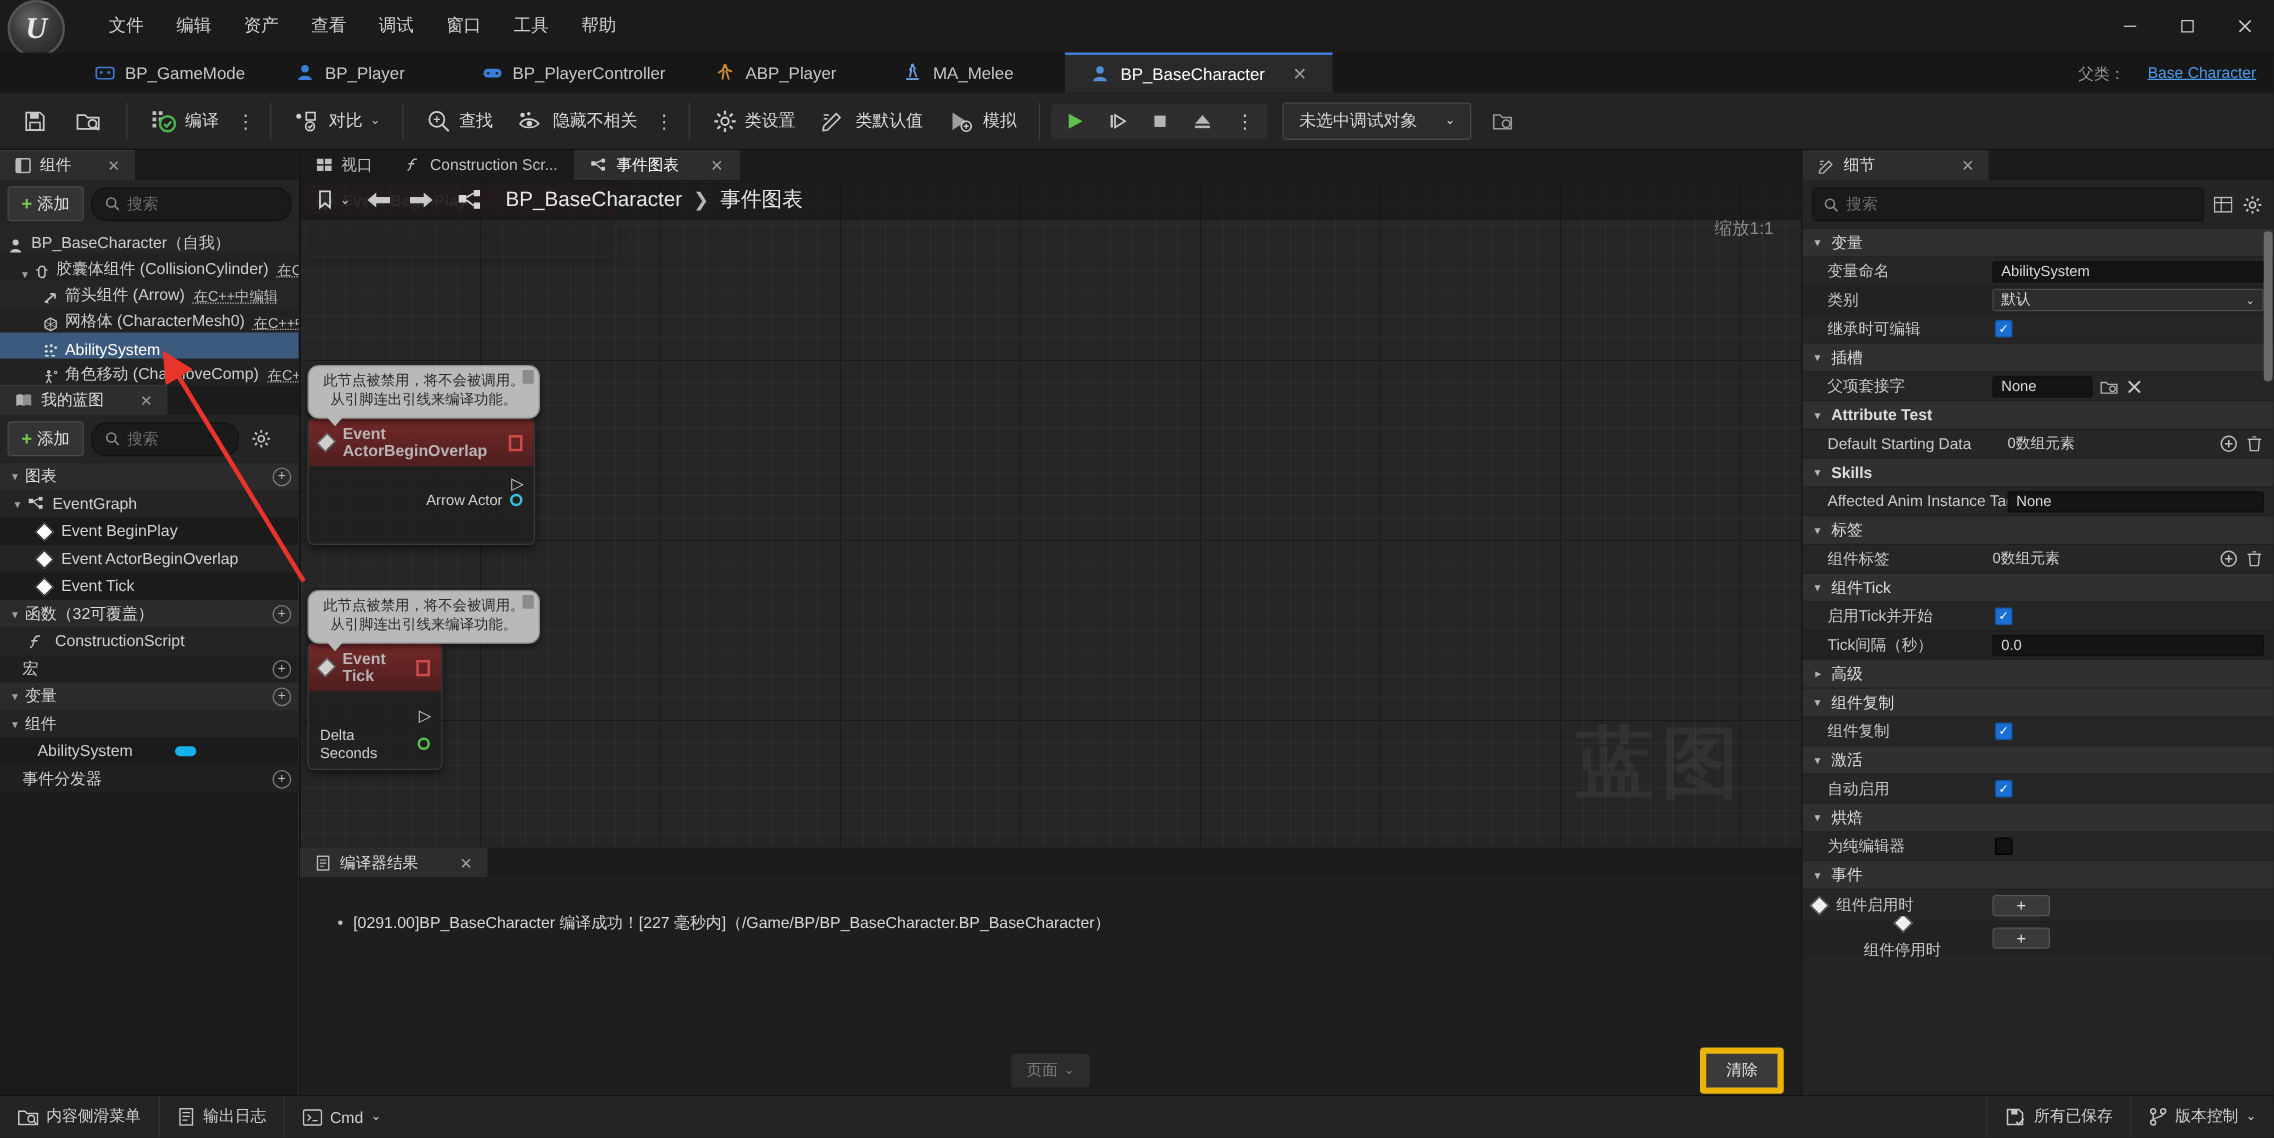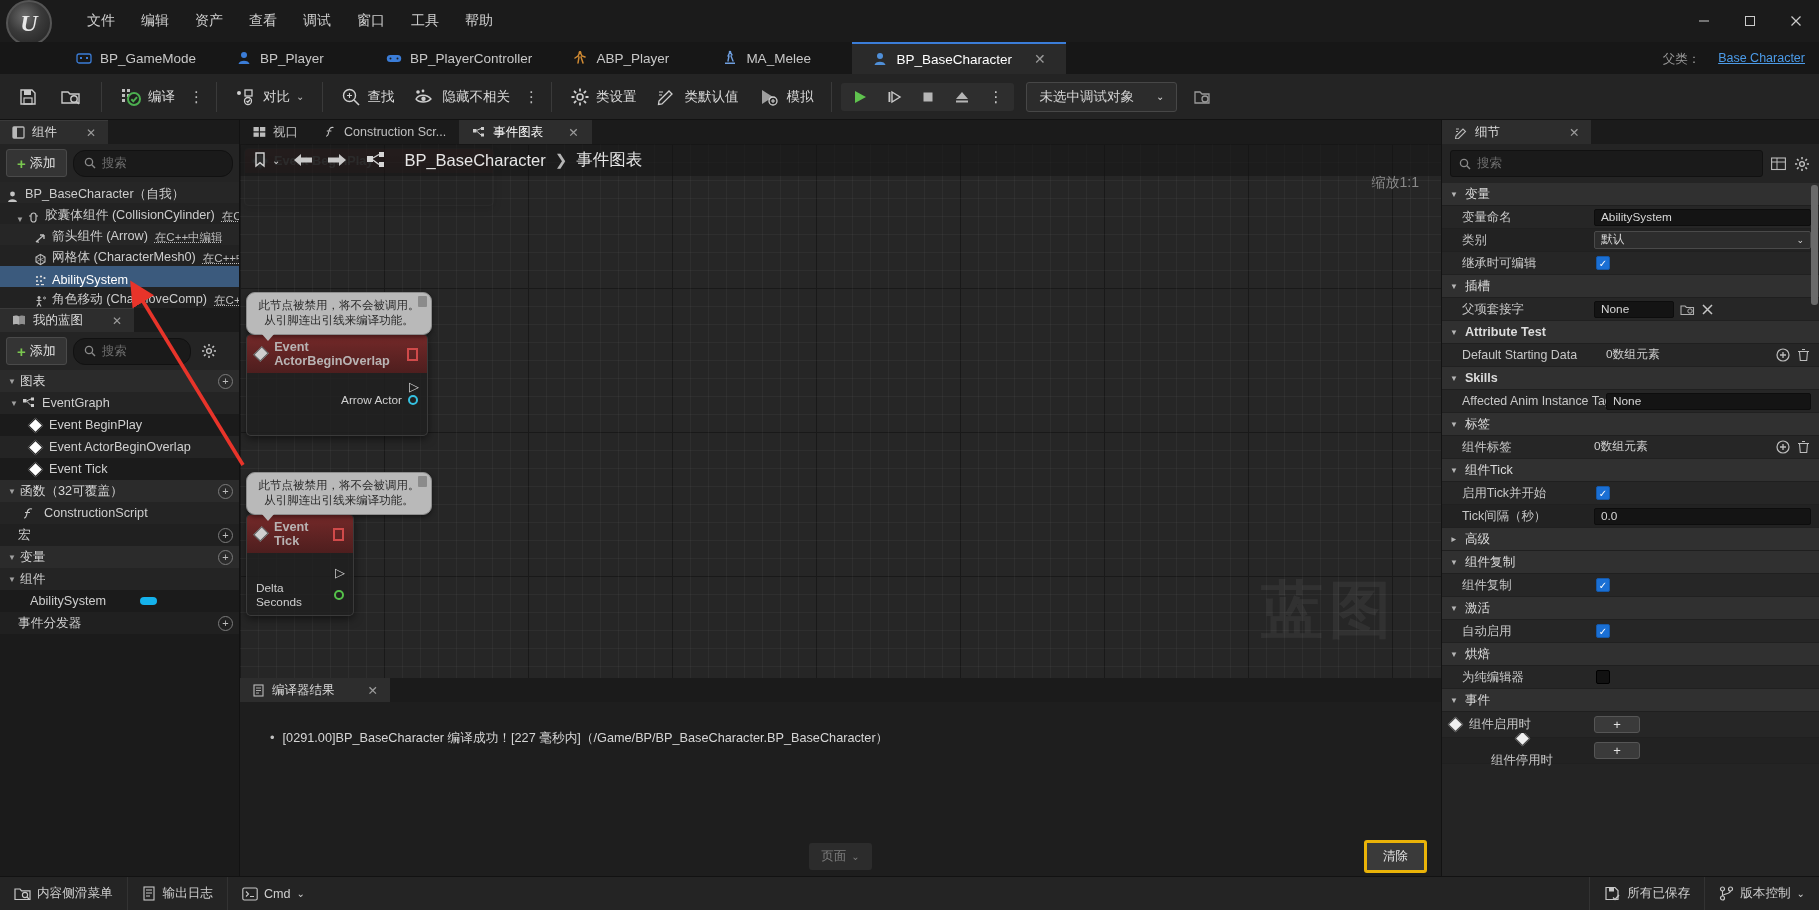--- a/index.html
+++ b/index.html
@@ -164,21 +164,21 @@
   
   .compiler { height:198px; flex:0 0 198px; background:#1b1b1b; display:flex; flex-direction:column;}
   .comp-tabrow { height:24px; display:flex; align-items:flex-end; background:#1b1b1b;}
   .comp-tab { height:24px; background:#2d2d2d; display:flex; align-items:center; gap:7px; padding:0 12px; font-size:12.5px; color:#dcdcdc;}
   .comp-tab .x { margin-left:26px; color:#9c9c9c;}
   .comp-body { flex:1; background:#1e1e1e; position:relative; padding:28px 0 0 30px;}
   .comp-msg { font-size:12.7px; color:#d6d6d6; font-family:"Liberation Sans", sans-serif; display:flex; gap:8px;}
   .comp-msg .bullet { color:#c0c0c0; font-size:13px;}
   .comp-foot { position:absolute; left:0; right:0; bottom:6px; height:28px; display:flex; align-items:center; padding:0 14px;}
   .page-btn { background:#2c2c2c; border:none; border-radius:3px; color:#7d7d7d; font-size:12.5px; padding:5px 12px; margin:0 auto; display:flex; gap:5px; align-items:center;}
-  .clear-btn { position:absolute; right:14px; background:#3a3a3a; border:3px solid #eab308; border-radius:3px; color:#e4e4e4; font-size:12.5px; padding:5px 16px;}
+  .clear-btn { position:absolute; right:14px; background:#3a3a3a; border:5px solid #eab308; border-radius:3px; color:#e4e4e4; font-size:12.5px; padding:5px 16px;}
 
   
   .rightcol { width:378px; flex:0 0 378px; background:#1b1b1b; display:flex; flex-direction:column; border-left:1px solid #121212;}
   .det-tabrow { height:24px; background:#1b1b1b; display:flex; align-items:center;}
   .det-tab { height:24px; background:#2d2d2d; display:flex; align-items:center; gap:7px; padding:0 12px; font-size:12.5px; color:#dcdcdc;}
   .det-tab .x { margin-left:62px; color:#9c9c9c;}
   .det-search { display:flex; align-items:center; gap:6px; padding:6px 8px; background:#242424;}
   .det-search .sb { flex:1; display:flex; align-items:center; gap:6px; background:#1a1a1a; border:1px solid #111; border-radius:3px; padding:4px 8px; font-size:12.5px; color:#6e6e6e;}
   .det-ico { width:18px; height:18px; display:flex; align-items:center; justify-content:center; color:#bbb; font-size:13px;}
   .det-list { flex:1; overflow:hidden; background:#242424; position:relative;}

